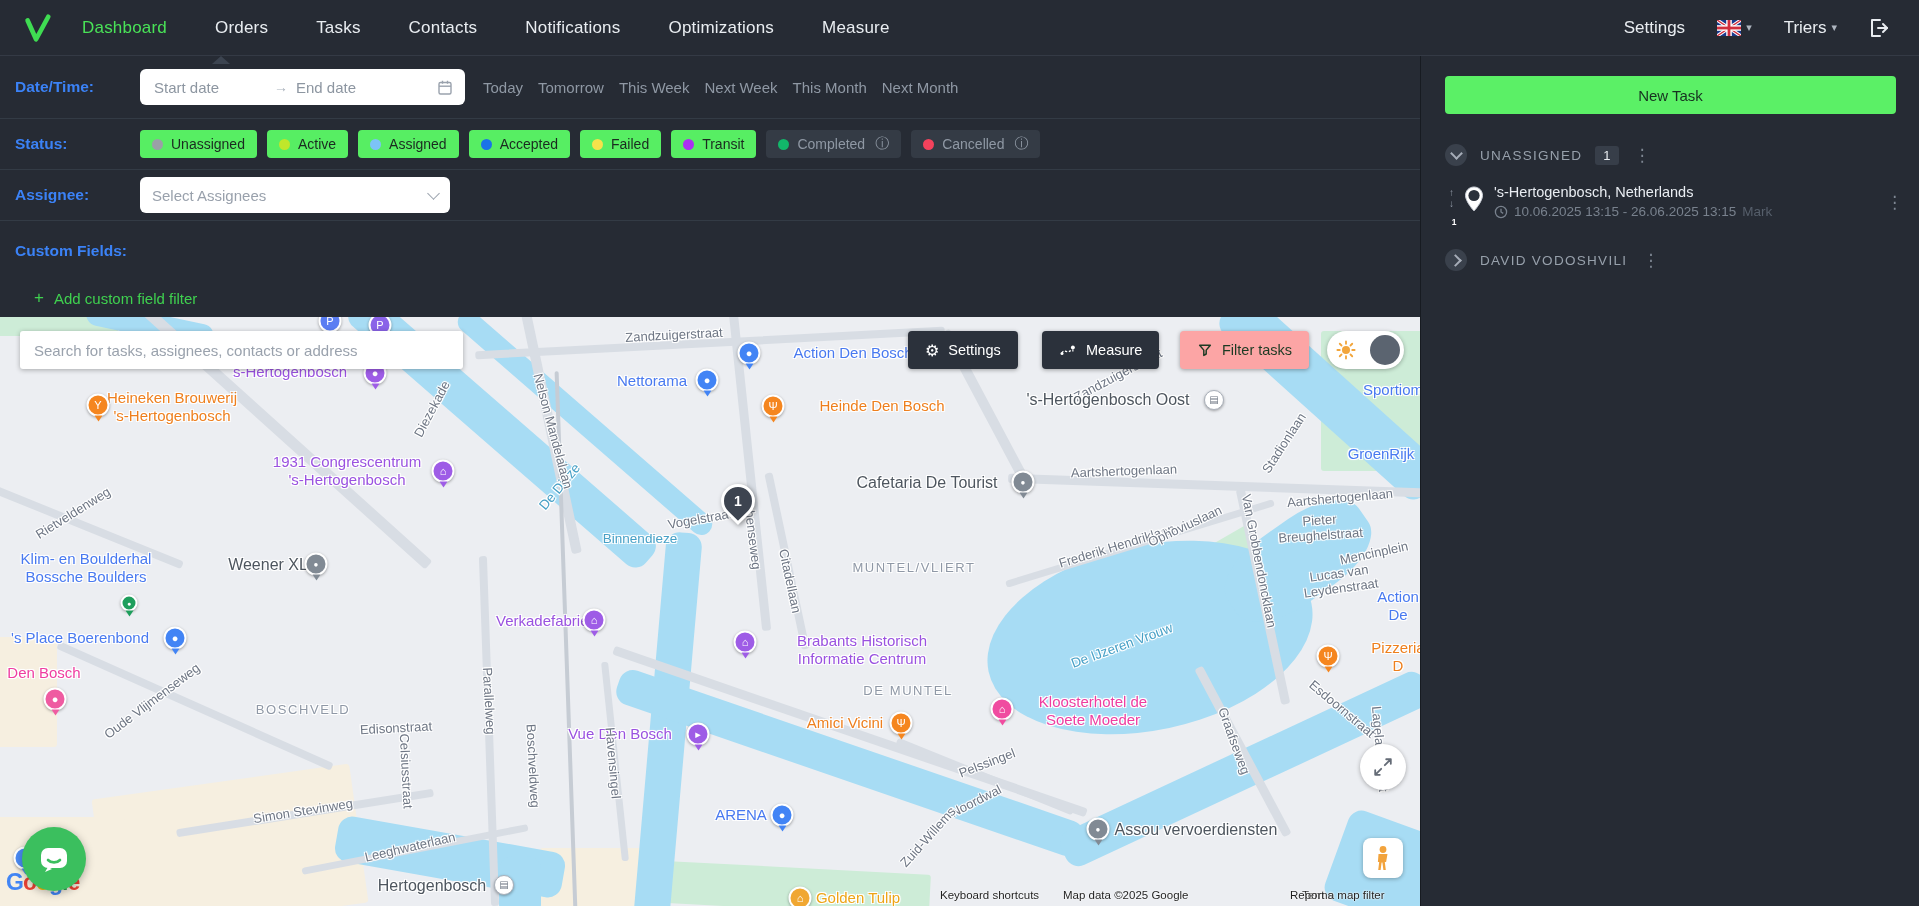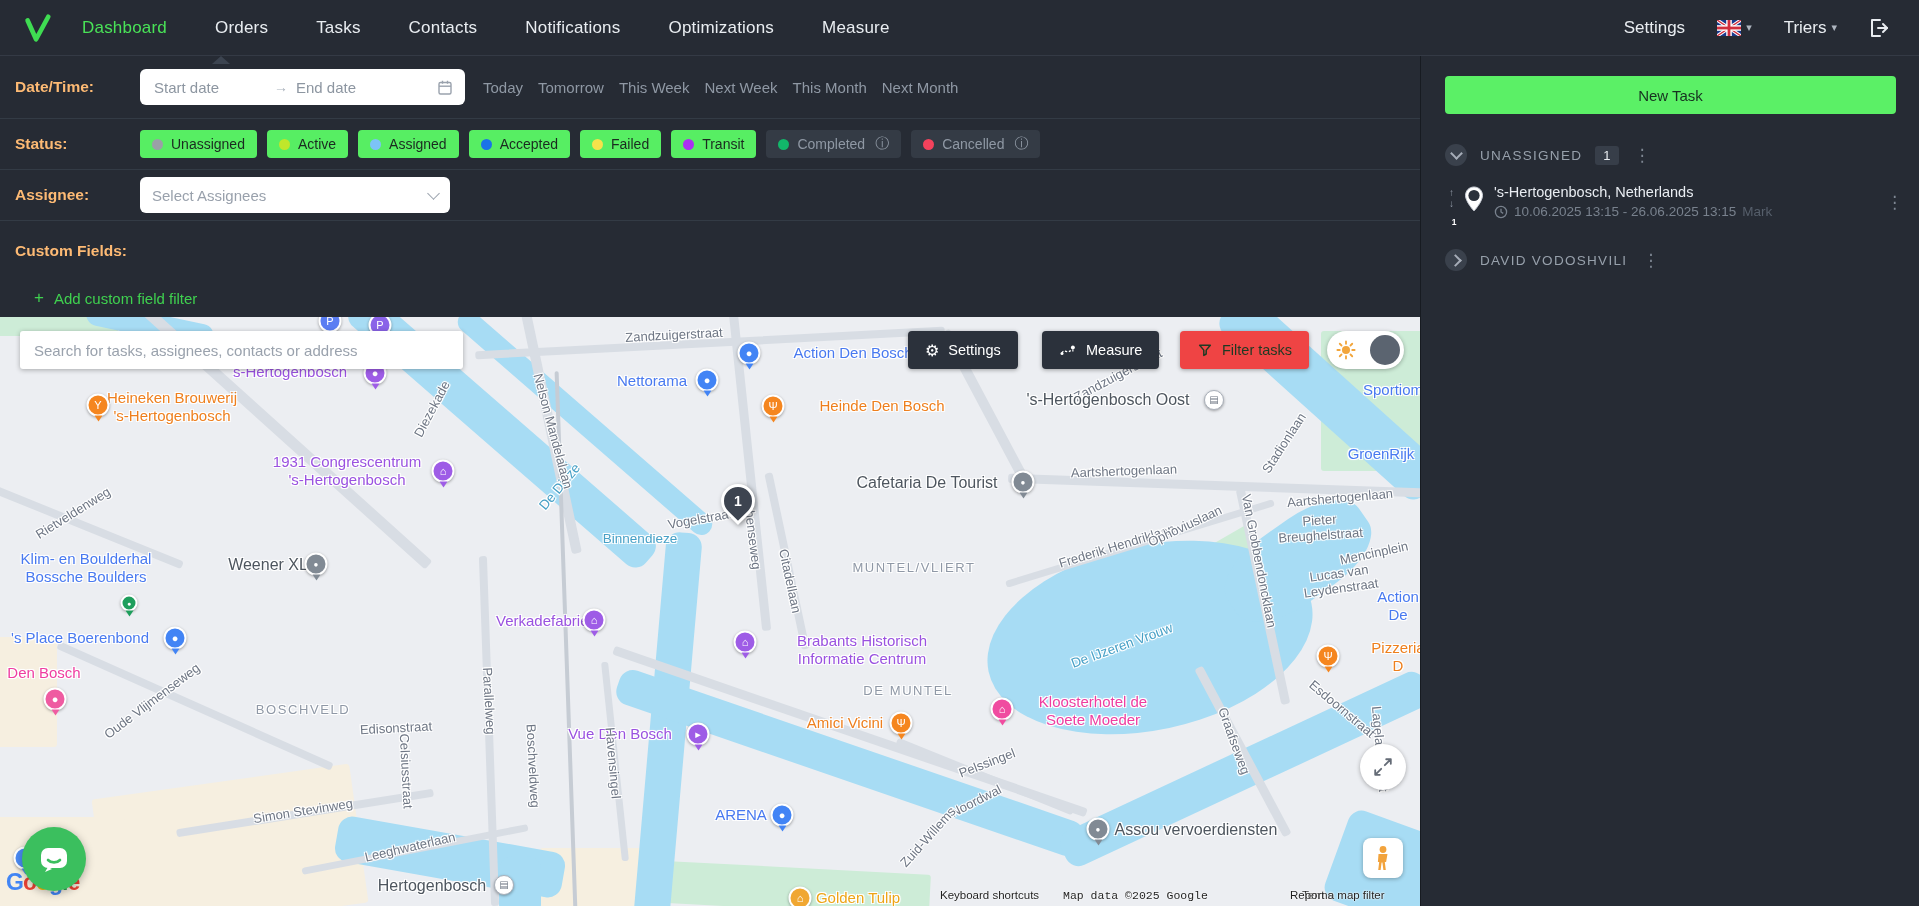--- a/index.html
+++ b/index.html
@@ -17,21 +17,21 @@
   .langsel,.usersel{display:flex;align-items:center;cursor:pointer;margin-left:18px;}
   .logout{margin-left:16px;cursor:pointer;display:flex;align-items:center;}
   
   .filters{background:#262b34;height:261px;flex:none;position:relative;width:1420px;}
   .notch{position:absolute;left:212px;top:0;width:0;height:0;border-left:9px solid transparent;
     border-right:9px solid transparent;border-bottom:8px solid #3c4450;}
   .frow{display:flex;align-items:center;padding-left:15px;border-bottom:1px solid #333b45;}
   .frow.r1{height:62px;}.frow.r2{height:50px;}.frow.r3{height:50px;}
   .frow.r4{height:44px;border-bottom:none;padding-top:8px;}
   .frow.r5{height:50px;border-bottom:none;padding-left:34px;}
-  .flabel{width:125px;color:#fdba74;font-weight:700;font-size:15.5px;flex:none;}
+  .flabel{width:125px;color:#3b82f6;font-weight:700;font-size:15.5px;flex:none;}
   .datebox{width:325px;height:36px;background:#fff;border-radius:6px;display:flex;align-items:center;
     padding:0 12px;box-sizing:border-box;}
   .datebox input{border:none;outline:none;width:118px;font-size:15px;color:#424a54;font-family:inherit;}
   .datebox input::placeholder{color:#8d96a1;}
   .date-arrow{color:#aab2bc;font-size:14px;margin:0 6px 0 0;}
   .cal{margin-left:auto;display:flex;}
   #quick-links{display:flex;gap:15px;margin-left:18px;}
   .qlink{color:#8f98a4;font-size:15px;cursor:pointer;}
   #status-badges{display:flex;gap:10px;}
   .badge{display:flex;align-items:center;gap:8px;padding:5px 12px;border-radius:4px;font-size:14px;cursor:pointer;}
@@ -82,21 +82,21 @@
     box-shadow:0 2px 5px rgba(0,0,0,.4);display:flex;align-items:center;justify-content:center;
     cursor:pointer;box-sizing:border-box;}
   .taskpin span{transform:rotate(45deg);color:#fff;font-weight:700;font-size:14px;}
   .searchbox{position:absolute;left:20px;top:14px;width:443px;height:38px;z-index:10;border:none;
     border-radius:3px;box-shadow:0 1px 5px rgba(0,0,0,.3);padding:0 14px;font-size:15px;color:#444;
     font-family:inherit;box-sizing:border-box;outline:none;}
   .searchbox::placeholder{color:#9aa2ad;}
   .mapbtn{position:absolute;top:14px;height:38px;z-index:10;border:none;border-radius:4px;
     background:#2b313b;color:#fff;font-size:14.5px;display:flex;align-items:center;gap:9px;
     padding:0 17px;cursor:pointer;box-shadow:0 1px 4px rgba(0,0,0,.35);font-family:inherit;}
-  .mapbtn.green{background:#ef4444;color:#1c3a23;font-weight:500;}
+  .mapbtn.green{background:#fca5a5;color:#1c3a23;font-weight:500;}
   #btn-settings{left:908px;} #btn-measure{left:1042px;} #btn-filter{left:1180px;}
   .toggle{position:absolute;left:1327px;top:14px;width:77px;height:38px;background:#fff;border-radius:19px;
     z-index:10;box-shadow:0 1px 4px rgba(0,0,0,.3);cursor:pointer;}
   .toggle .knob{position:absolute;right:4px;top:4px;width:30px;height:30px;border-radius:50%;background:#5b6470;}
   .toggle svg{position:absolute;left:8px;top:8px;}
   .roundbtn{position:absolute;z-index:10;background:#fff;display:flex;align-items:center;justify-content:center;
     box-shadow:0 1px 4px rgba(0,0,0,.3);cursor:pointer;}
   #expand-btn{left:1360px;top:427px;width:46px;height:46px;border-radius:50%;}
   #pegman-btn{left:1363px;top:521px;width:40px;height:40px;border-radius:8px;}
   .chat{position:absolute;left:22px;top:510px;width:64px;height:64px;border-radius:50%;background:#3bbf5e;
@@ -521,21 +521,21 @@
         <div class="chat">
           <svg width="36" height="36" viewBox="0 0 36 36">
               <rect x="5" y="7" width="26" height="20" rx="7" fill="#fff"></rect>
               <path d="M12 19c3 3.2 9 3.2 12 0" stroke="#3bbf5e" stroke-width="2.6" fill="none" stroke-linecap="round"></path>
               <path d="M12 26l-3 5 7-3z" fill="#fff"></path>
             </svg>
         </div>
         <div id="google-logo"><span style="color: rgb(66, 133, 244);">G</span><span style="color: rgb(234, 67, 53);">o</span><span style="color: rgb(251, 188, 5);">o</span><span style="color: rgb(66, 133, 244);">g</span><span style="color: rgb(52, 168, 83);">l</span><span style="color: rgb(234, 67, 53);">e</span></div>
         <div id="map-attribution">
             <span class="attr" style="left: 940px;">Keyboard shortcuts</span>
-            <span class="attr" style="left: 1063px; font-family: Liberation Mono, monospace;">Map data ©2025 Google</span>
+            <span class="attr" style="left: 1063px;">Map data ©2025 Google</span>
             <span class="attr" style="left: 1302px;">Terms</span>
             <span class="attr" style="left: 1290px;">Report a map filter</span>
           </div>
       </div>
     </div>
 
     <aside class="sidebar">
       <button class="newtask">New Task</button>
       <div id="sidebar-groups">
           <div class="group-h">

